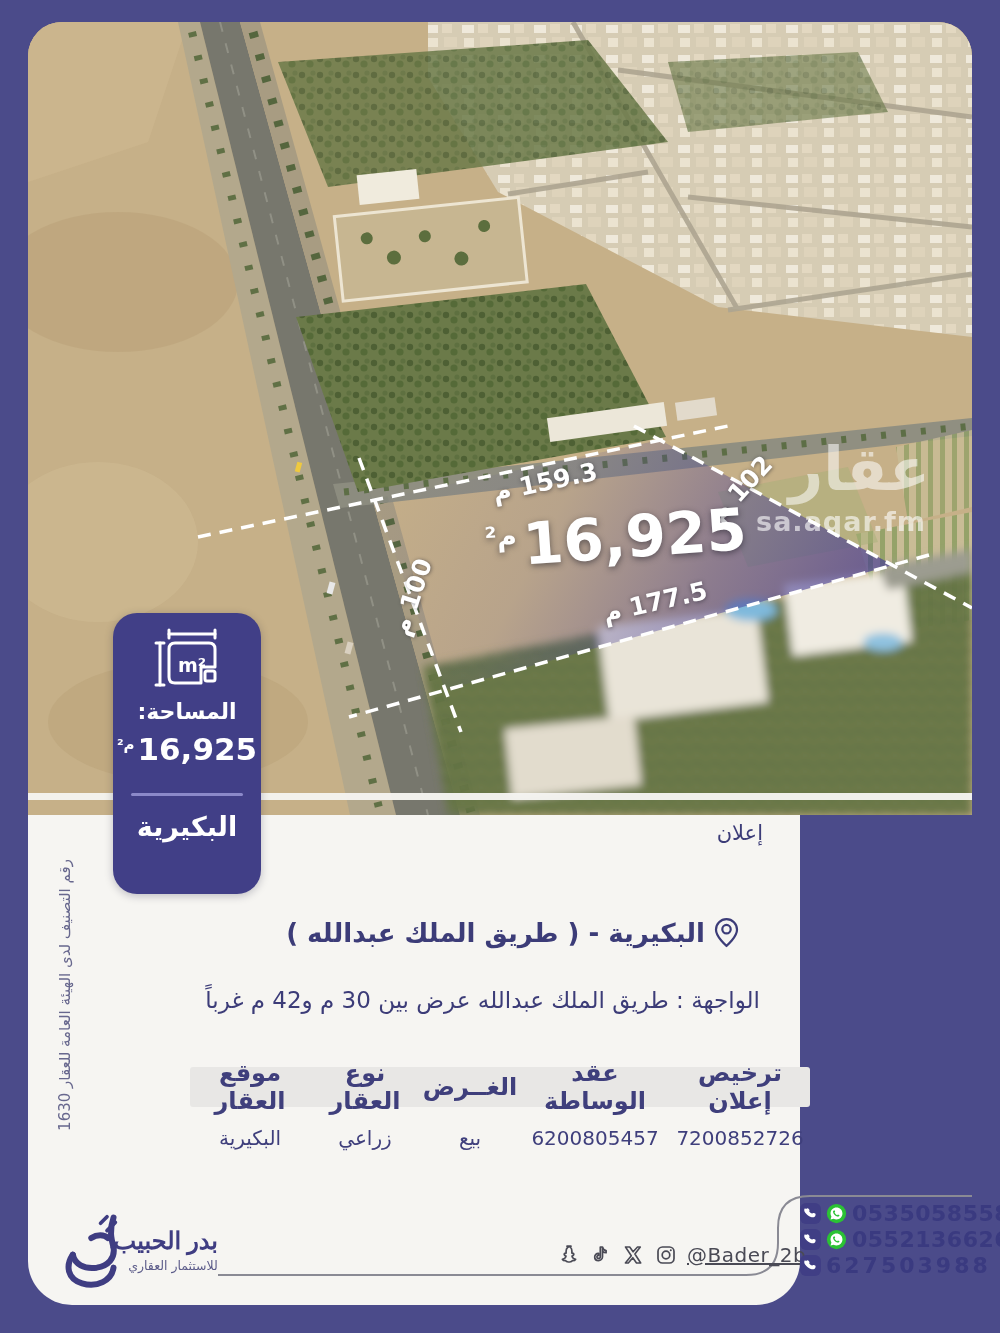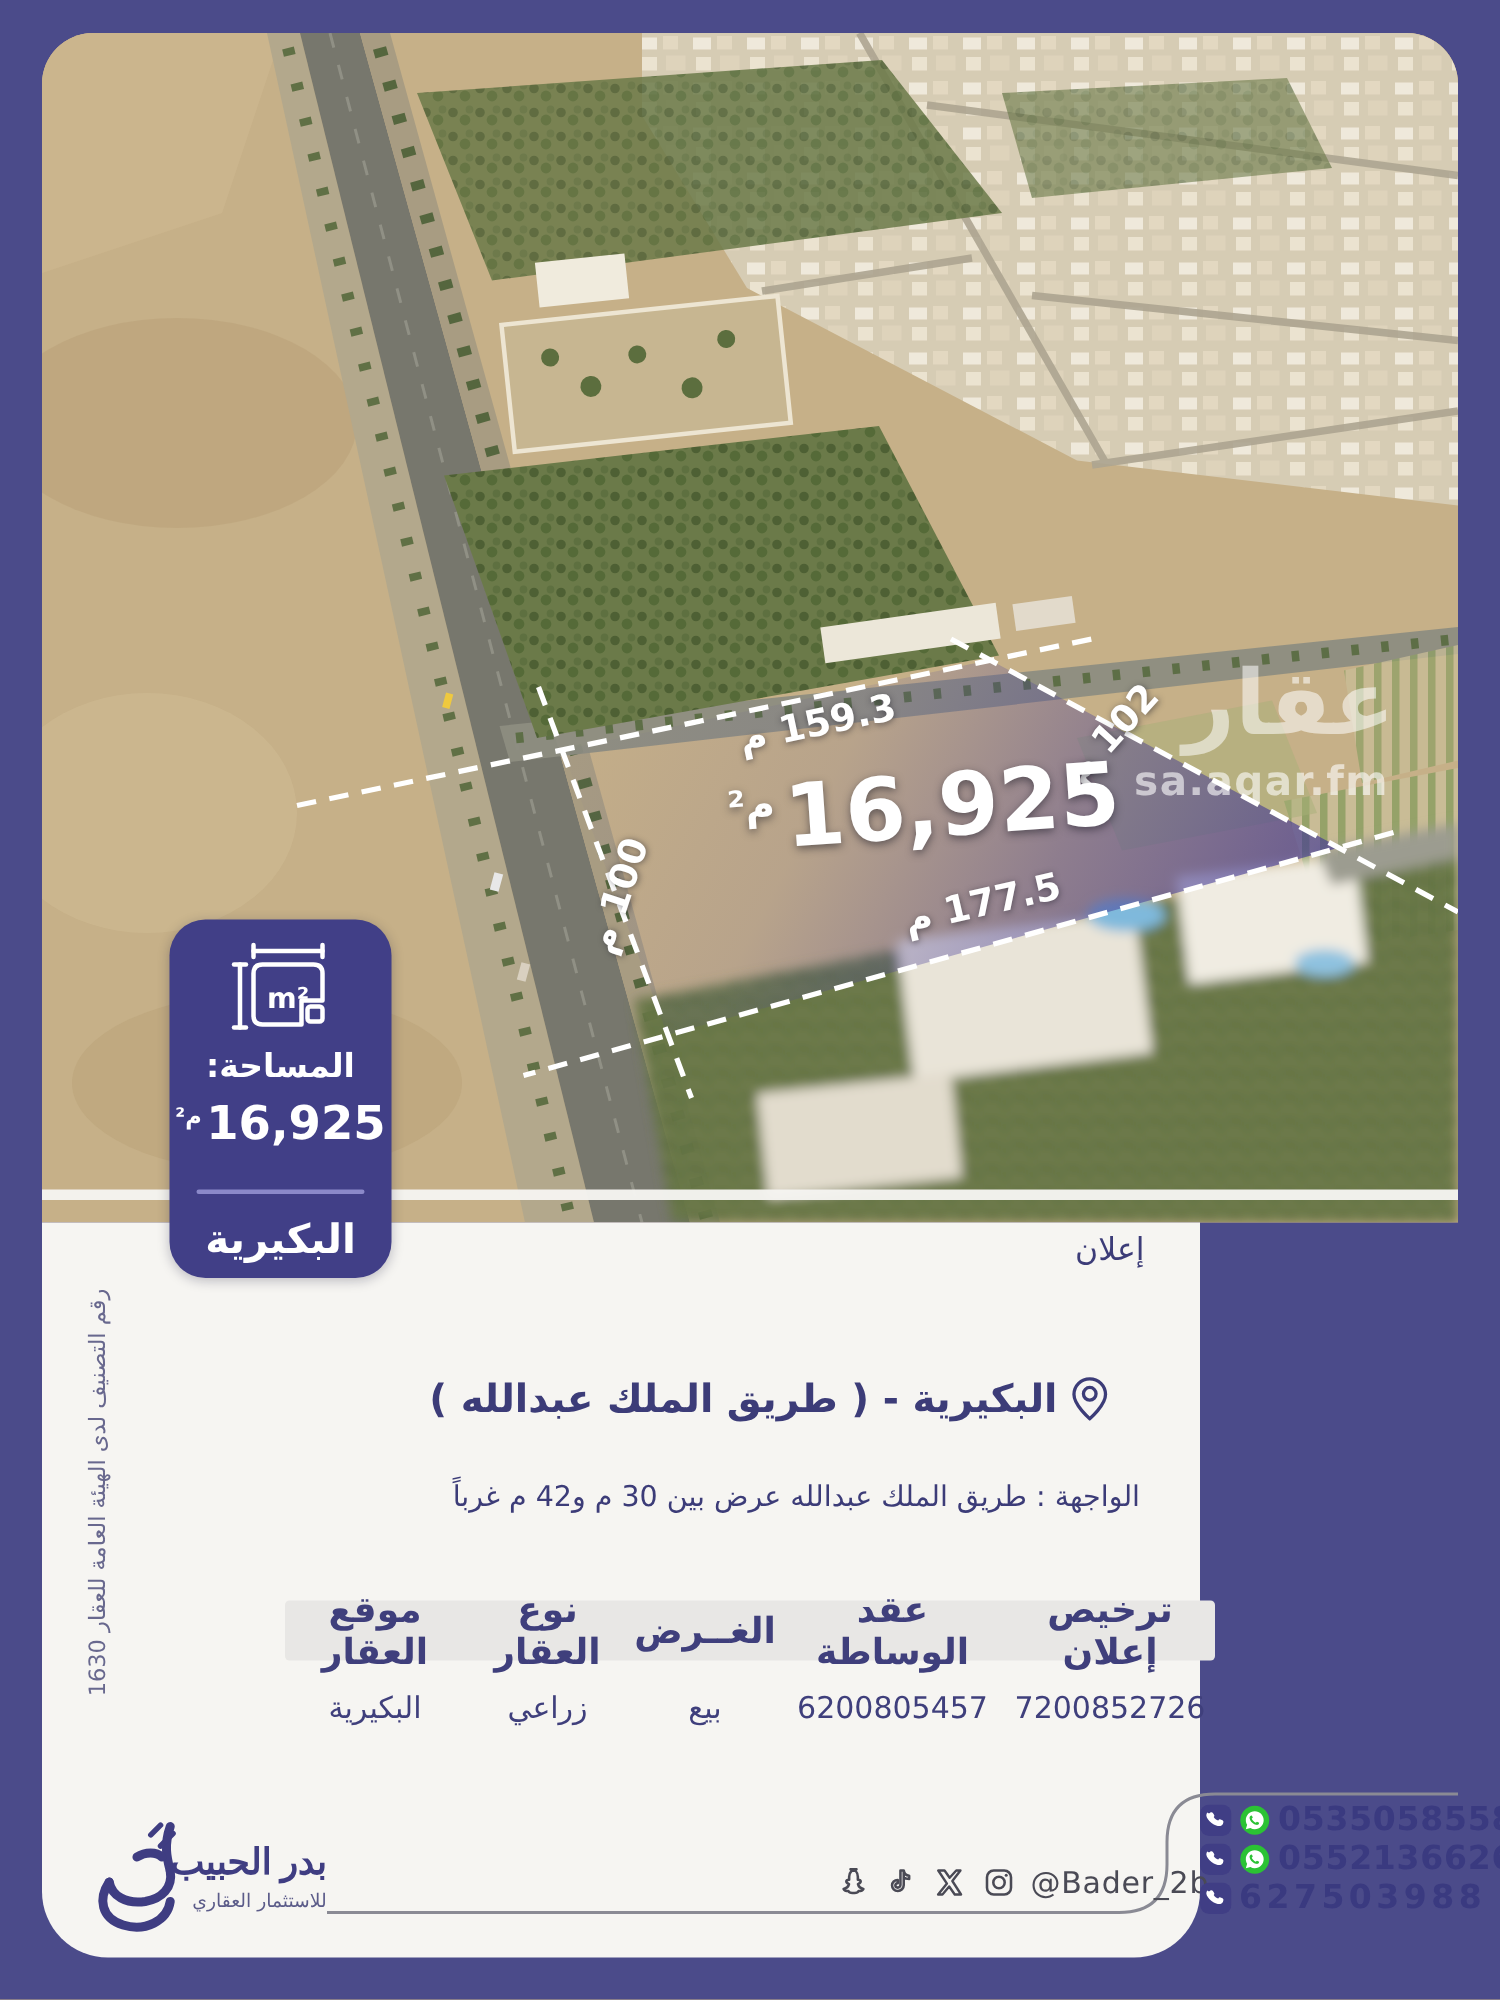--- a/index.html
+++ b/index.html
@@ -38,40 +38,40 @@
     position:absolute;right:46px;top:484px;color:#fff;opacity:.6;
     font-size:27px;font-weight:bold;letter-spacing:1px;
   }
   .strip{position:absolute;left:0;right:0;top:771px;height:7px;background:#F5F4F1;opacity:.97;}
   .disclaimer{
     position:absolute;right:38px;top:738px;color:#fff;font-size:19px;
     direction:rtl;text-shadow:0 1px 3px rgba(30,30,40,.6);
   }
   
   .area-badge{
-    position:absolute;left:113px;top:613px;width:148px;height:239px;
+    position:absolute;left:113px;top:613px;width:148px;height:281px;
     background:#413F87;border-radius:24px;color:#fff;z-index:5;
     box-shadow:0 2px 8px rgba(20,20,50,.25);
   }
   .area-badge .b-icon{position:absolute;left:50%;top:14px;transform:translateX(-50%);}
   .b-label{position:absolute;width:100%;top:86px;text-align:center;font-size:22px;font-weight:bold;direction:rtl;}
   .b-value{position:absolute;width:100%;top:118px;text-align:center;direction:rtl;white-space:nowrap;}
   .bv-num{font-size:31px;font-weight:bold;}
   .bv-unit{font-size:15px;font-weight:bold;position:relative;top:-10px;margin-right:3px;}
   .b-div{position:absolute;left:18px;right:18px;top:180px;height:3px;background:#8B89C9;border-radius:2px;}
   .b-city{position:absolute;width:100%;top:198px;text-align:center;font-size:27px;font-weight:bold;direction:rtl;}
   
   .content{
     position:absolute;left:28px;top:815px;width:772px;height:490px;
     background:#F6F5F2;border-radius:0 0 44px 44px;color:#3C3C78;
   }
   .kicker{position:absolute;right:37px;top:6px;font-size:21px;direction:rtl;}
   .title{position:absolute;right:31px;top:28px;font-size:45px;font-weight:bold;direction:rtl;color:#39386F;white-space:nowrap;}
   .loc-row{position:absolute;right:60px;top:102px;display:flex;direction:rtl;align-items:center;gap:8px;font-size:26px;font-weight:bold;color:#3C3C78;}
-  .frontage{position:absolute;right:40px;top:172px;font-size:19px;direction:rtl;color:#3C3C78;}
+  .frontage{position:absolute;right:40px;top:172px;font-size:23px;direction:rtl;color:#3C3C78;}
   .vnote{
     position:absolute;left:37px;top:180px;transform:translate(-50%,-50%) rotate(-90deg);
     white-space:nowrap;font-size:15px;color:#68688E;direction:rtl;
   }
   
   .tbl-head{
     position:absolute;left:162px;top:252px;width:620px;height:40px;
     background:#E8E7E5;border-radius:3px;display:flex;direction:rtl;align-items:center;
   }
   .tbl-vals{
@@ -84,21 +84,21 @@
   .c0{width:140px;} .c1{width:150px;} .c2{width:100px;} .c3{width:110px;} .c4{width:120px;}
   
   .foot-lines{position:absolute;inset:0;pointer-events:none;}
   .logo-mark{position:absolute;left:30px;top:392px;}
   .brand{position:absolute;left:100px;top:412px;width:90px;text-align:center;direction:rtl;}
   .brand-name{font-size:24px;font-weight:bold;color:#3F3D82;white-space:nowrap;font-family:Liberation Serif, serif;}
   .brand-tag{font-size:12.5px;color:#5B5B89;margin-top:3px;white-space:nowrap;}
   .social-row{
     position:absolute;left:527px;top:428px;display:flex;align-items:center;gap:9px;
   }
-  .handle{font-size:20px;color:#4A4A55;letter-spacing:.5px;}
+  .handle{font-size:20px;color:#4A4A55;letter-spacing:.5px;text-decoration:underline;}
   .phones{position:absolute;left:772px;top:386px;display:flex;flex-direction:column;gap:1px;}
   .ph-row{display:flex;align-items:center;gap:5px;height:25px;}
   .ph-num{font-size:22px;font-weight:bold;color:#3A3A80;letter-spacing:.5px;}
   .ph-num.spaced{letter-spacing:3px;}
   .icon{display:inline-flex;}
 </style>
 </head>
 <body>
 
 <div class="photo-card">

